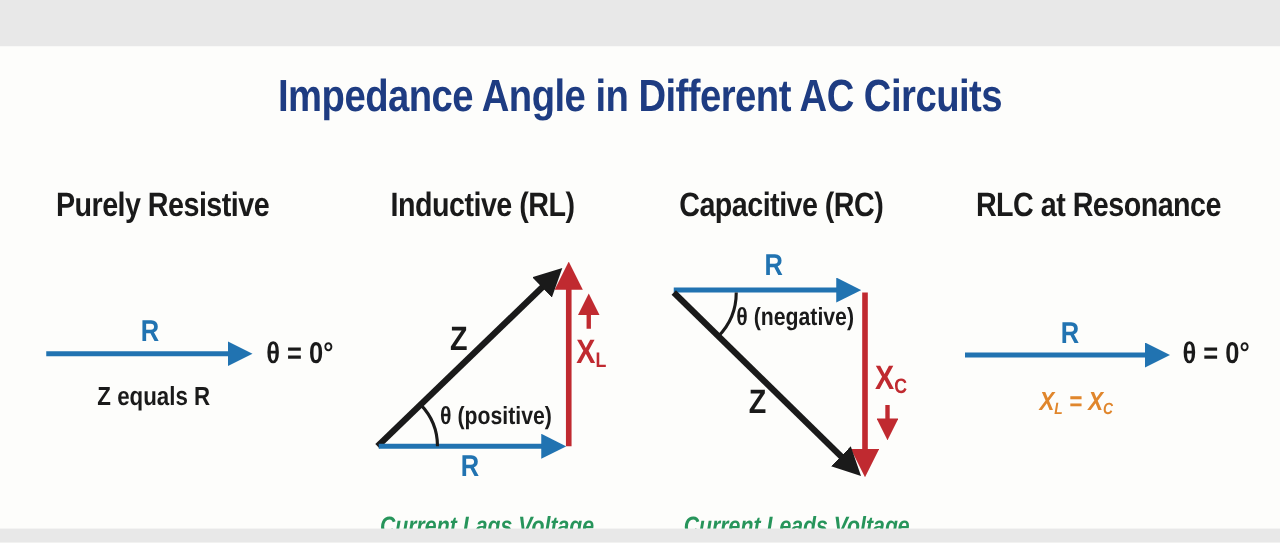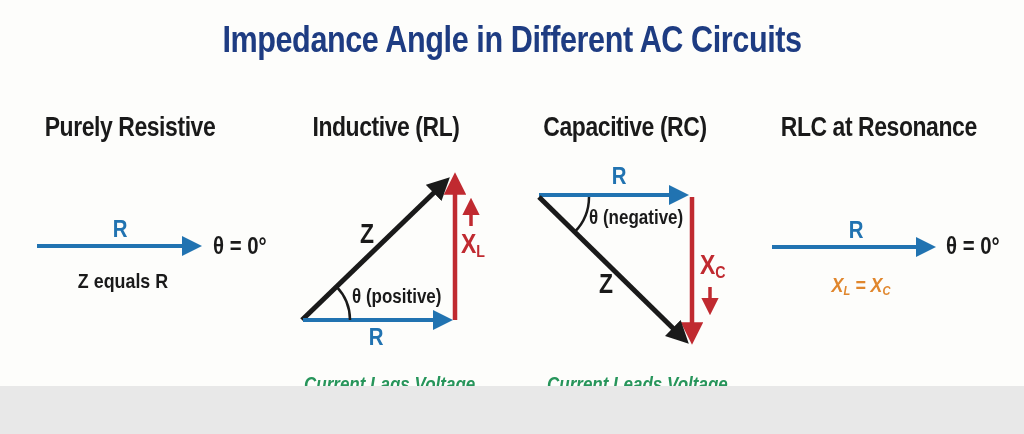--- a/index.html
+++ b/index.html
@@ -2,21 +2,21 @@
 <html style="--title-navy: #1e3c82; --vector-blue: #2173b1; --vector-red: #c02a30; --caption-green: #27955b; --resonance-orange: #e0862c; --ink-black: #1a1a1a;"><head>
 <meta charset="utf-8">
 <style>
   :root{
     --title-navy:#1e3c82; --vector-blue:#2173b1; --vector-red:#c02a30;
     --caption-green:#27955b; --resonance-orange:#e0862c; --ink-black:#1a1a1a;
   }
   html,body{margin:0;padding:0;background:#e8e8e8;}
   .canvas{
     position:relative;width:1024px;height:386px;overflow:hidden;
-    background:#fdfdfb;font-family:"Liberation Sans",sans-serif;
+    background:#fdfdfb;font-family:"Liberation Sans",sans-serif;margin-top:37px;
   }
   .lbl{
     position:absolute;font-weight:700;white-space:nowrap;line-height:1.05;
     color:var(--ink-black);transform:scaleX(.85);transform-origin:left center;
   }
   .ctr{text-align:center;transform-origin:center;}
   .title{
     left:0;top:21px;width:1024px;font-size:36px;color:var(--title-navy);
     letter-spacing:-.5px;
   }

